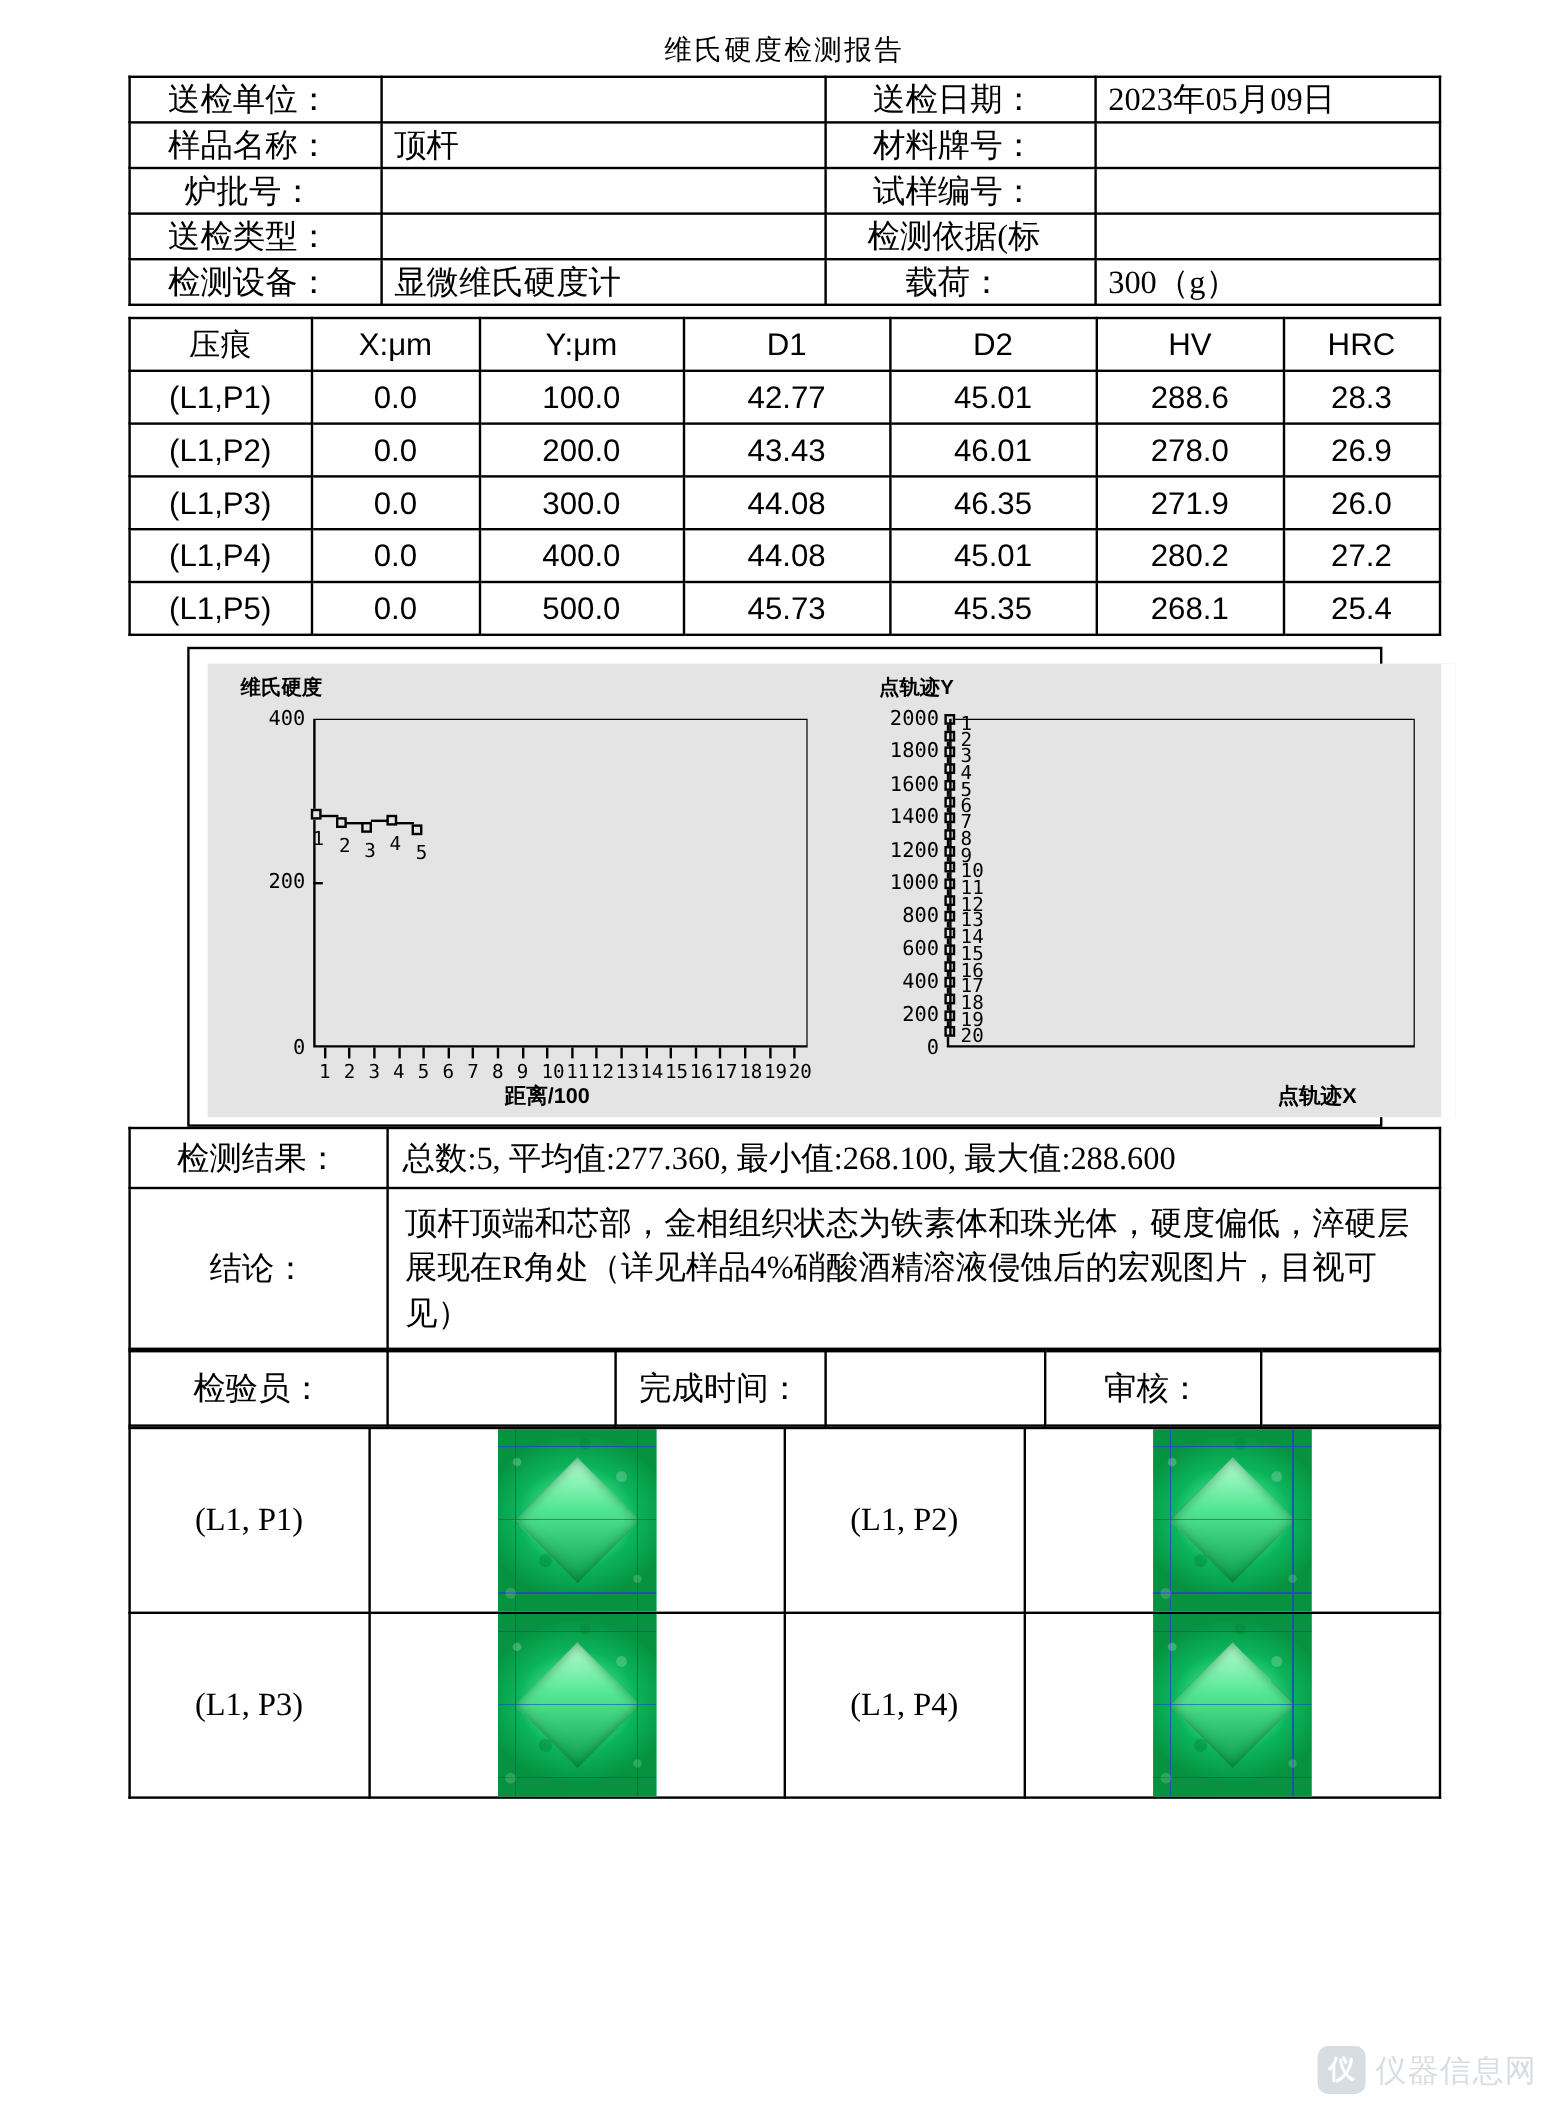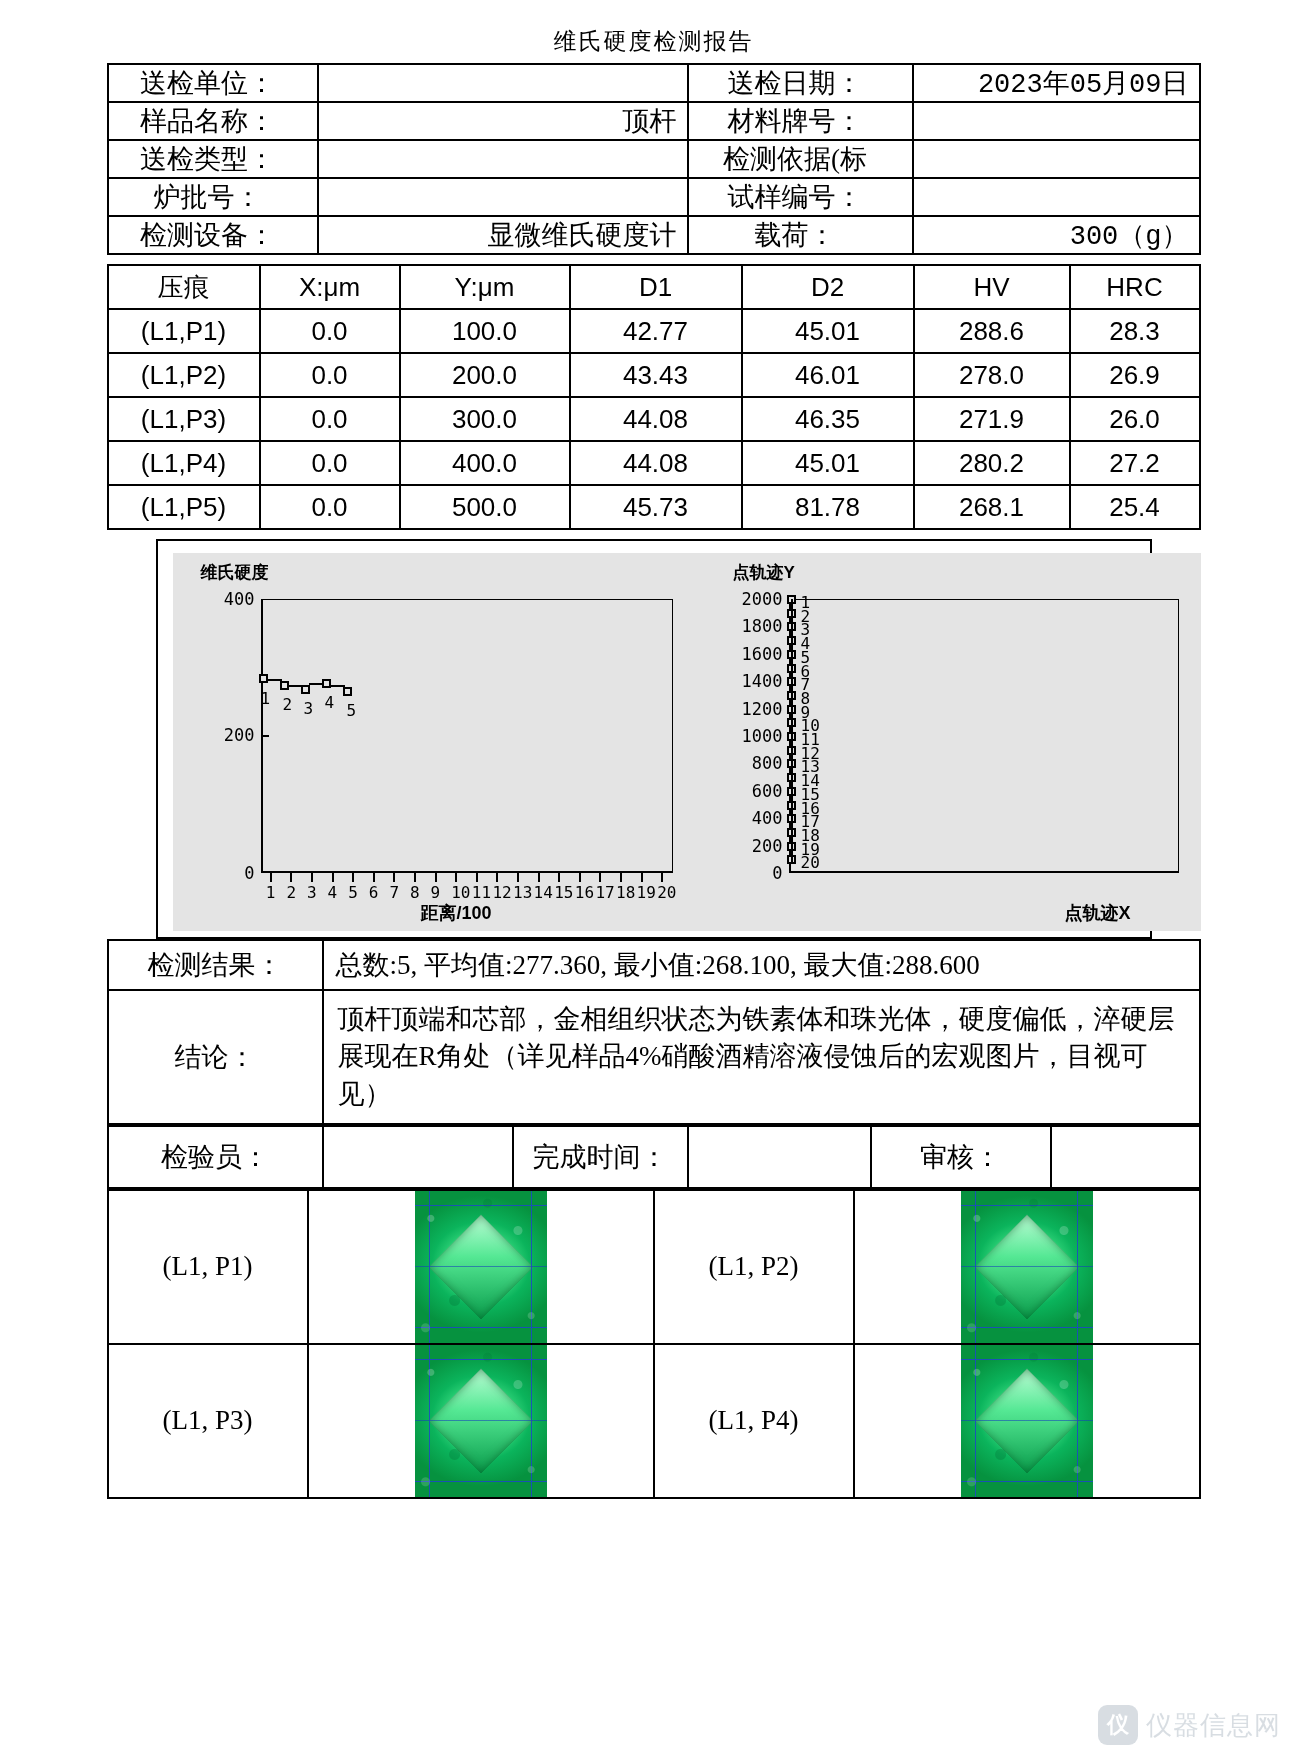--- a/index.html
+++ b/index.html
@@ -36,21 +36,21 @@
   .tbl td {
     border: 2px solid #000;
     height: 46px;
     padding: 0 10px;
     font-size: 27px;
     vertical-align: middle;
     white-space: nowrap;
     overflow: hidden;
   }
   .lbl { text-align: center; }
-  .val { text-align: right; font-family: Liberation Mono, monospace; }
+  .val { text-align: left; }
 
   
   #info-table td { height: 36px; }
   #info-table td.lbl { text-align: left; padding-left: 18px; }
   #info-table td.lbl.ctr { text-align: center; padding-left: 0; }
 
   
   #data-table {
     margin-top: 9px;
     border-collapse: collapse;
@@ -292,29 +292,29 @@
         <td class="lbl ctr">送检日期：</td>
         <td class="val">2023年05月09日</td>
       </tr>
       <tr>
         <td class="lbl ctr">样品名称：</td>
         <td class="val">顶杆</td>
         <td class="lbl ctr">材料牌号：</td>
         <td class="val"></td>
       </tr>
       <tr>
+        <td class="lbl ctr">炉批号：</td>
+        <td class="val"></td>
+        <td class="lbl ctr">试样编号：</td>
+        <td class="val"></td>
+      </tr>
+      <tr>
         <td class="lbl ctr">送检类型：</td>
         <td class="val"></td>
         <td class="lbl ctr">检测依据(标</td>
-        <td class="val"></td>
-      </tr>
-      <tr>
-        <td class="lbl ctr">炉批号：</td>
-        <td class="val"></td>
-        <td class="lbl ctr">试样编号：</td>
         <td class="val"></td>
       </tr>
       <tr>
         <td class="lbl ctr">检测设备：</td>
         <td class="val">显微维氏硬度计</td>
         <td class="lbl ctr">载荷：</td>
         <td class="val">300（g）</td>
       </tr>
     </tbody>
   </table>
@@ -375,21 +375,21 @@
         <td>44.08</td>
         <td>45.01</td>
         <td>280.2</td>
         <td>27.2</td>
       </tr>
       <tr>
         <td>(L1,P5)</td>
         <td>0.0</td>
         <td>500.0</td>
         <td>45.73</td>
-        <td>81.78</td>
+        <td>45.35</td>
         <td>268.1</td>
         <td>25.4</td>
       </tr>
     </tbody>
   </table>
 
   <div class="chart-wrap">
     <div class="chart-inner">
 
       <div class="chart left">

